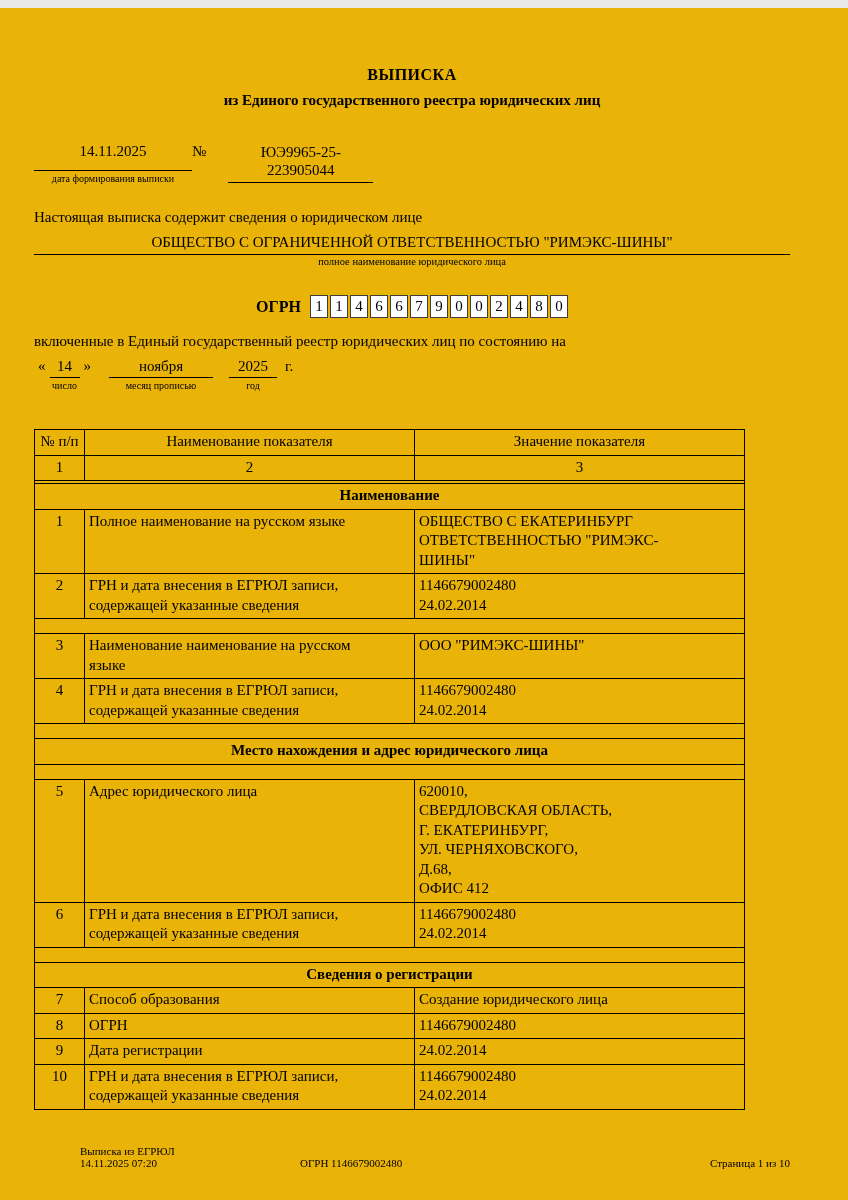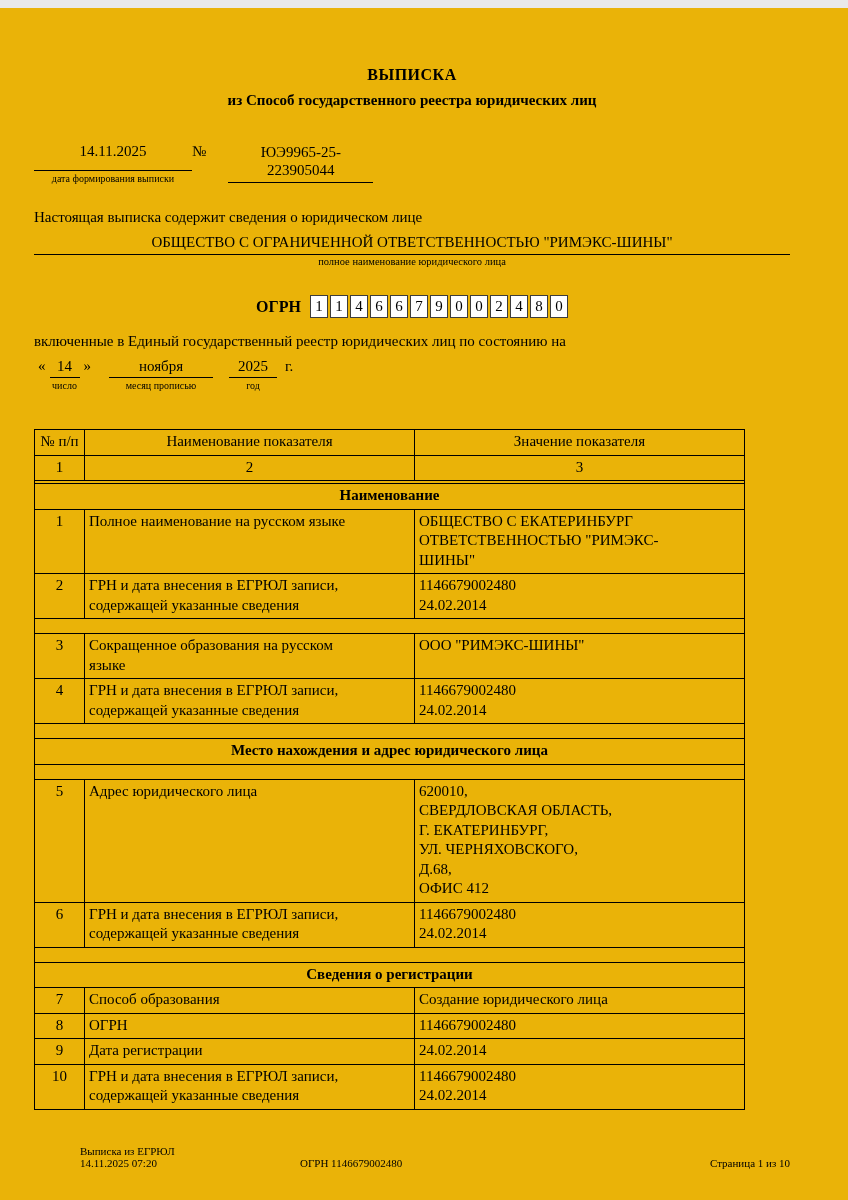--- a/index.html
+++ b/index.html
@@ -68,21 +68,21 @@
   .footer-left { width:220px; }
   .footer-center { flex:1; text-align:left; }
   .footer-right { width:220px; text-align:right; }
 </style>
 </head>
 <body>
 
 <div class="page">
 
   <div class="doc-title">ВЫПИСКА</div>
-  <div class="doc-subtitle">из Способ государственного реестра юридических лиц</div>
+  <div class="doc-subtitle">из Единого государственного реестра юридических лиц</div>
 
   <div class="header-row">
     <div class="date-block">
       <div class="date-value">14.11.2025</div>
       <div class="small-caption">дата формирования выписки</div>
     </div>
     <div class="number-group">
       <div class="number-sign">№</div>
       <div class="number-block">
         <div class="number-value">
@@ -176,21 +176,21 @@
           <td class="cell-name">ГРН и дата внесения в ЕГРЮЛ записи,
 содержащей указанные сведения</td>
           <td class="cell-value">1146679002480
 24.02.2014</td>
         </tr>
         <tr class="spacer-row">
           <td colspan="3"></td>
         </tr>
         <tr>
           <td class="cell-num">3</td>
-          <td class="cell-name">Сокращенное образования на русском
+          <td class="cell-name">Наименование наименование на русском
 языке</td>
           <td class="cell-value">ООО "РИМЭКС-ШИНЫ"</td>
         </tr>
         <tr>
           <td class="cell-num">4</td>
           <td class="cell-name">ГРН и дата внесения в ЕГРЮЛ записи,
 содержащей указанные сведения</td>
           <td class="cell-value">1146679002480
 24.02.2014</td>
         </tr>

